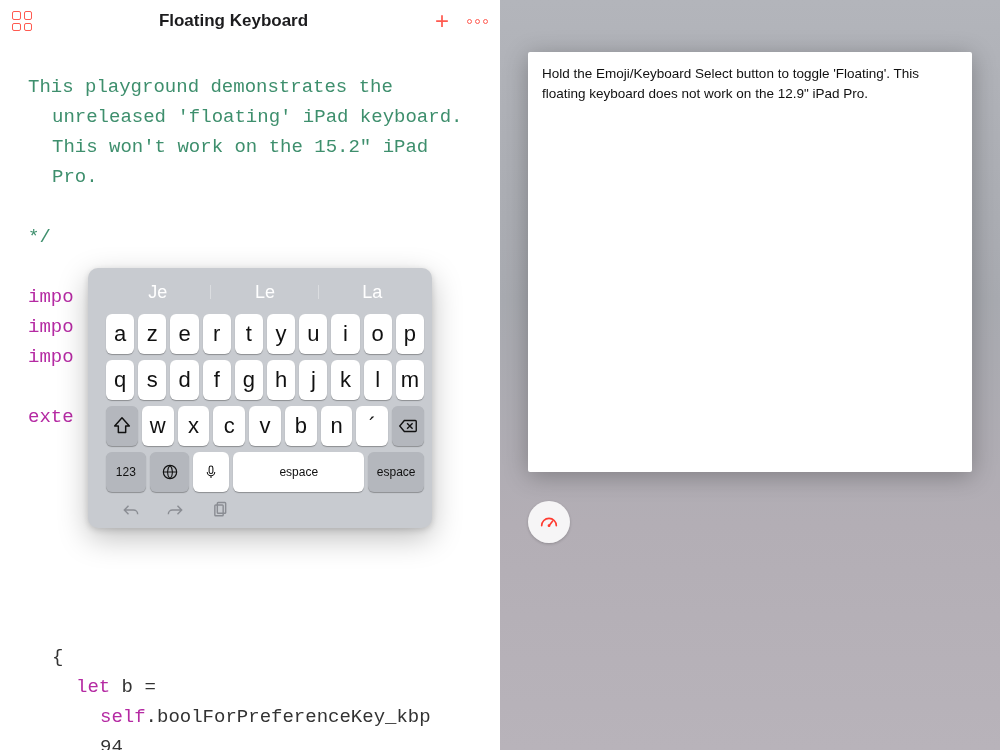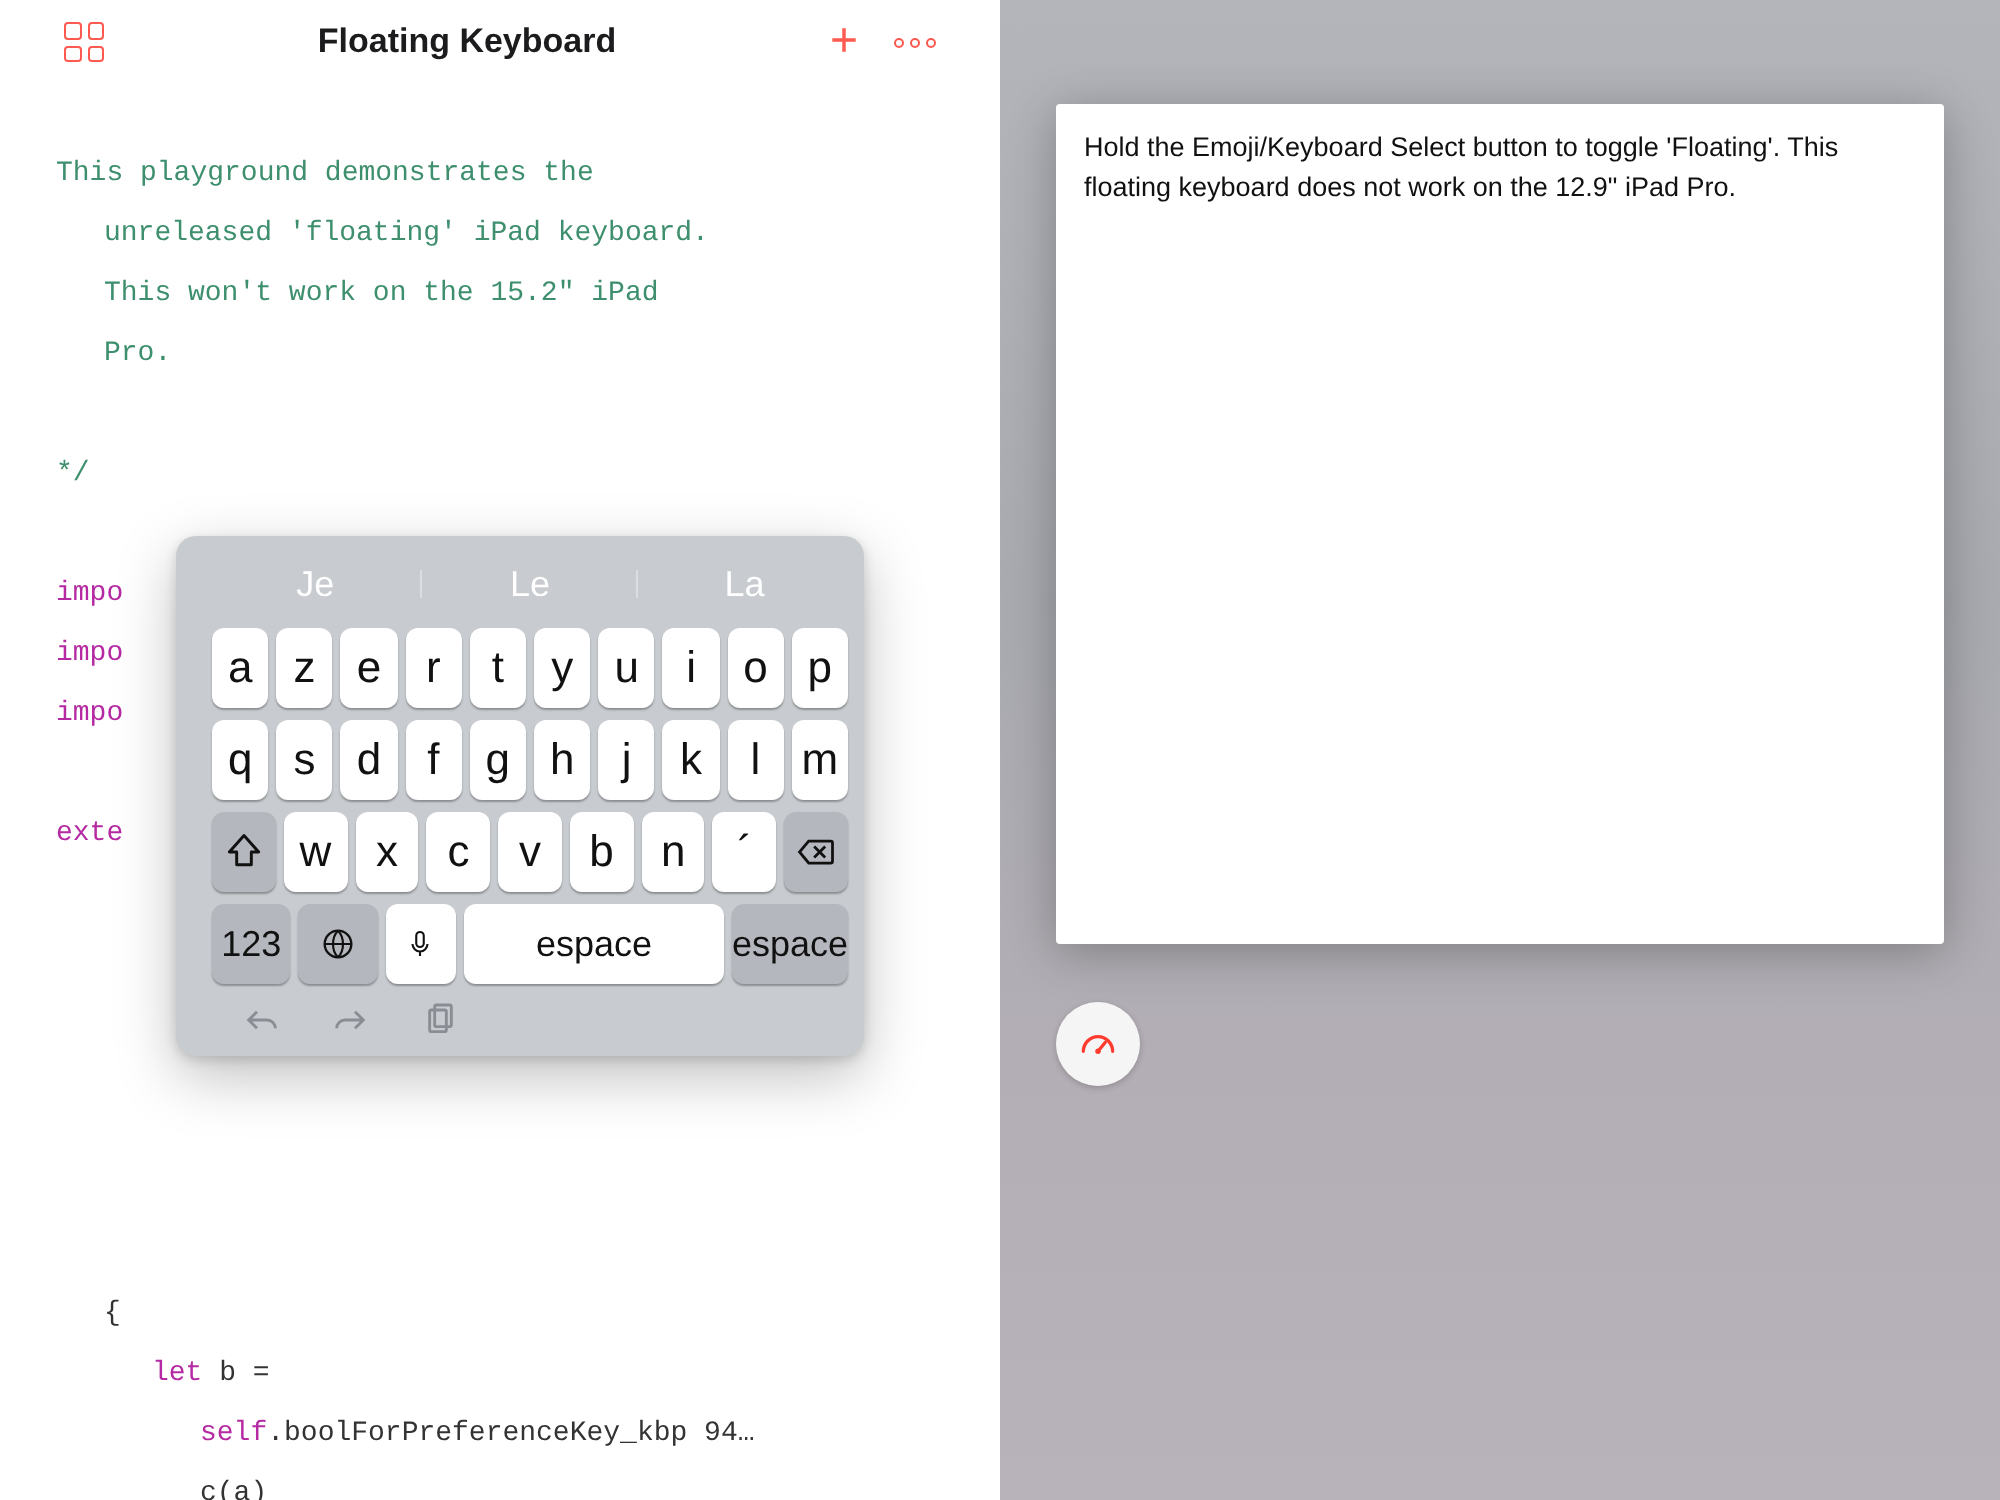--- a/index.html
+++ b/index.html
@@ -1,30 +1,30 @@
 <!DOCTYPE html>
 <html><head>
   <meta charset="utf-8">
   <style>
     * { margin: 0; padding: 0; box-sizing: border-box; }
     body { font-family: -apple-system, BlinkMacSystemFont, "Helvetica Neue", sans-serif; width:1000px; height:750px; overflow:hidden; background:#fff; }
     .app { display:flex; width:1000px; height:750px; }
     .left-pane { width:500px; height:750px; background:#fff; position:relative; display:flex; flex-direction:column; }
     .right-pane { width:500px; height:750px; background:linear-gradient(180deg,#b3b5bb 0%, #a8aab0 40%, #b3aeb5 70%, #b8b3ba 100%); position:relative; }
     
-    .topbar { height:42px; display:flex; align-items:center; justify-content:space-between; padding:0 32px; }
+    .topbar { height:42px; display:flex; align-items:center; justify-content:space-between; padding:0 12px; }
     .tb-left, .tb-right { display:flex; align-items:center; gap:18px; }
     .icon-grid { width:20px; height:20px; display:grid; grid-template-columns:1fr 1fr; grid-template-rows:1fr 1fr; gap:3px; }
     .icon-grid div { border:1.5px solid #ff5a50; border-radius:2px; }
     .title { font-size:17px; font-weight:600; color:#1c1c1e; }
     .plus { font-size:24px; color:#ff5a50; font-weight:300; line-height:20px; }
     .dots { display:flex; gap:3px; }
     .dots span { width:5px; height:5px; border:1.5px solid #ff5a50; border-radius:50%; }
     
-    .code-area { flex:1; padding:30px 28px 0 28px; font-family: Menlo, Monaco, "Courier New", monospace; font-size:14px; line-height:30px; color:#333; position:relative; overflow:hidden; }
+    .code-area { flex:1; padding:30px 28px 0 28px; font-family: Menlo, Monaco, "Courier New", monospace; font-size:19px; line-height:30px; color:#333; position:relative; overflow:hidden; }
     .c-comment { color:#3e8f6d; }
     .c-keyword { color:#b52aa3; }
     .c-self { color:#b52aa3; }
     .indent1 { padding-left:24px; display:block; }
     .indent2 { padding-left:48px; display:block; }
     .indent3 { padding-left:72px; display:block; }
     .blank { height:30px; }
     
     .keyboard {
       position:absolute; left:88px; top:268px; width:344px;
@@ -37,21 +37,21 @@
     .kb-rows { display:flex; flex-direction:column; gap:6px; padding:0 2px; }
     .kb-row { display:flex; gap:4px; }
     .key {
       flex:1; height:40px; background:#fff; border-radius:6px;
       display:flex; align-items:center; justify-content:center;
       font-size:22px; color:#111; box-shadow:0 1px 1px rgba(0,0,0,0.3);
       cursor:pointer; user-select:none;
     }
     .key-dark { background:#b4b7bd; color:#111; }
     .shift-key svg, .backspace-key svg { width:22px; height:22px; }
-    .row4 .key { font-size:18px; }
+    .row4 .key { font-size:12px; }
     .key-num { font-size:15px; }
     .key-globe { font-size:17px; }
     .key-space { flex:3.3; font-size:16px; }
     .key-return { flex:1.4; font-size:16px; }
     .kb-footer { display:flex; align-items:center; gap:22px; padding:8px 10px 4px 16px; }
     .kb-footer svg { width:22px; height:20px; fill:none; stroke:#8a8d93; stroke-width:1.7; }
     
     .appview { position:absolute; left:28px; top:28px; width:444px; height:420px; background:#fff; border-radius:2px; box-shadow:0 4px 24px rgba(0,0,0,0.28); padding:12px 14px;margin-top:24px; }
     .app-text { font-size:13.5px; color:#111; line-height:1.5; }
     .gauge-btn { position:absolute; left:28px; top:501px; width:42px; height:42px; border-radius:21px; background:rgba(255,255,255,0.88); box-shadow:0 1px 3px rgba(0,0,0,0.2); display:flex; align-items:center; justify-content:center; cursor:pointer; }

